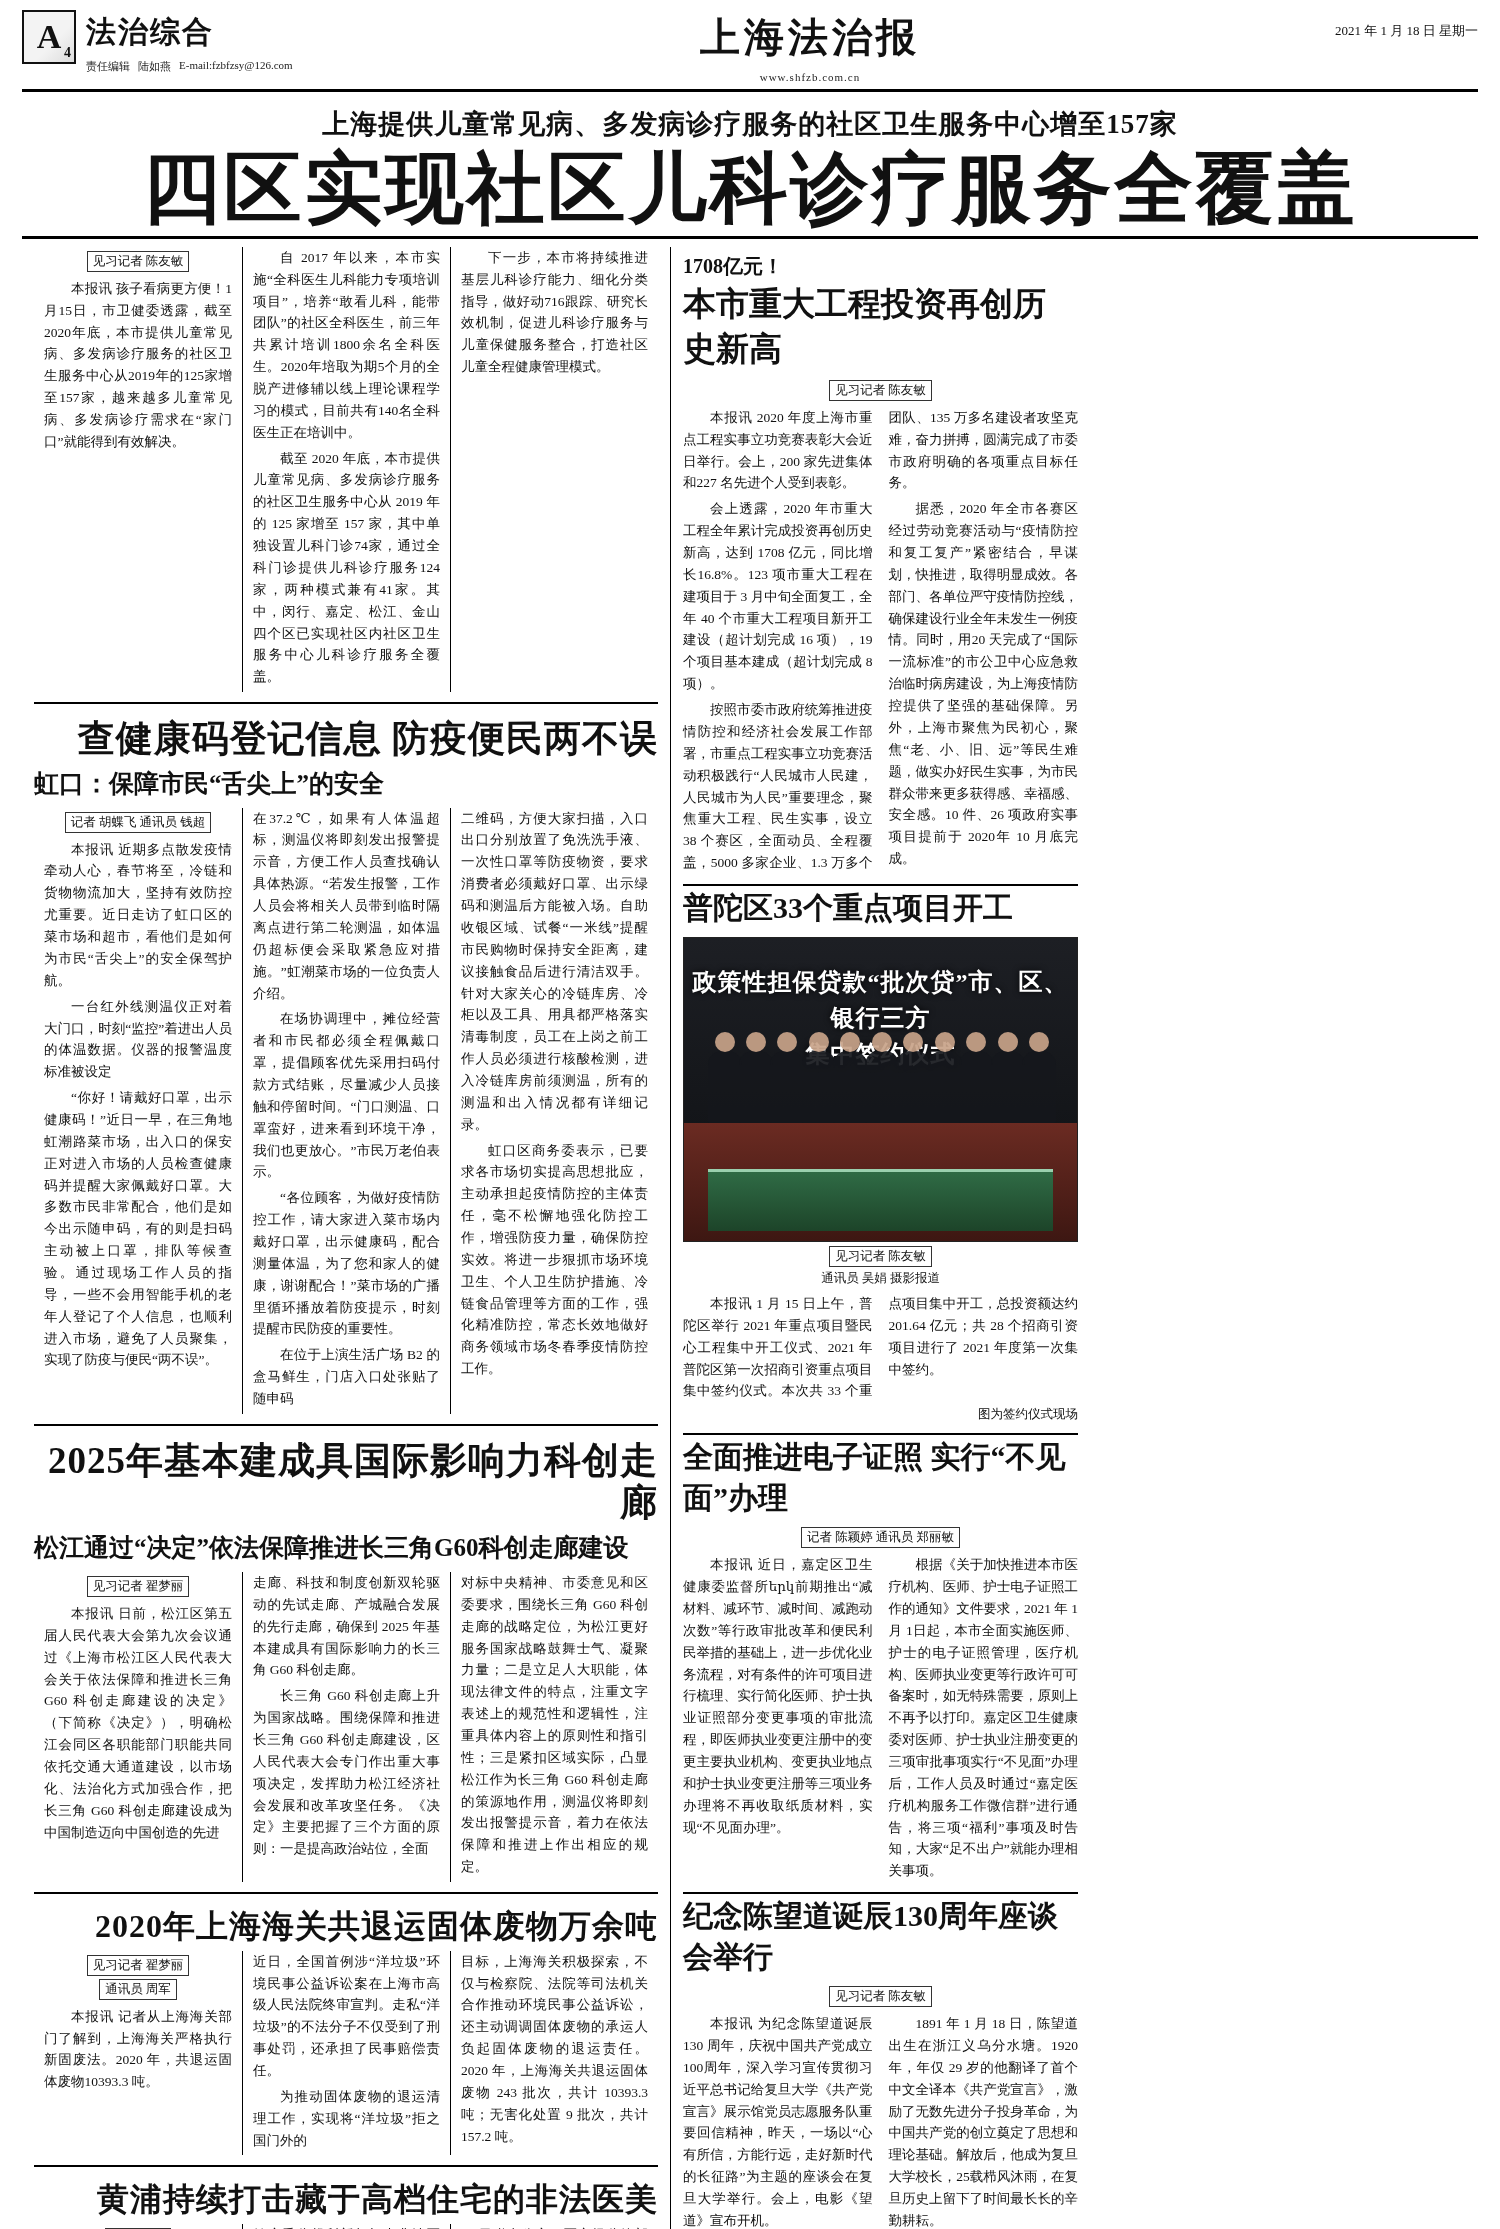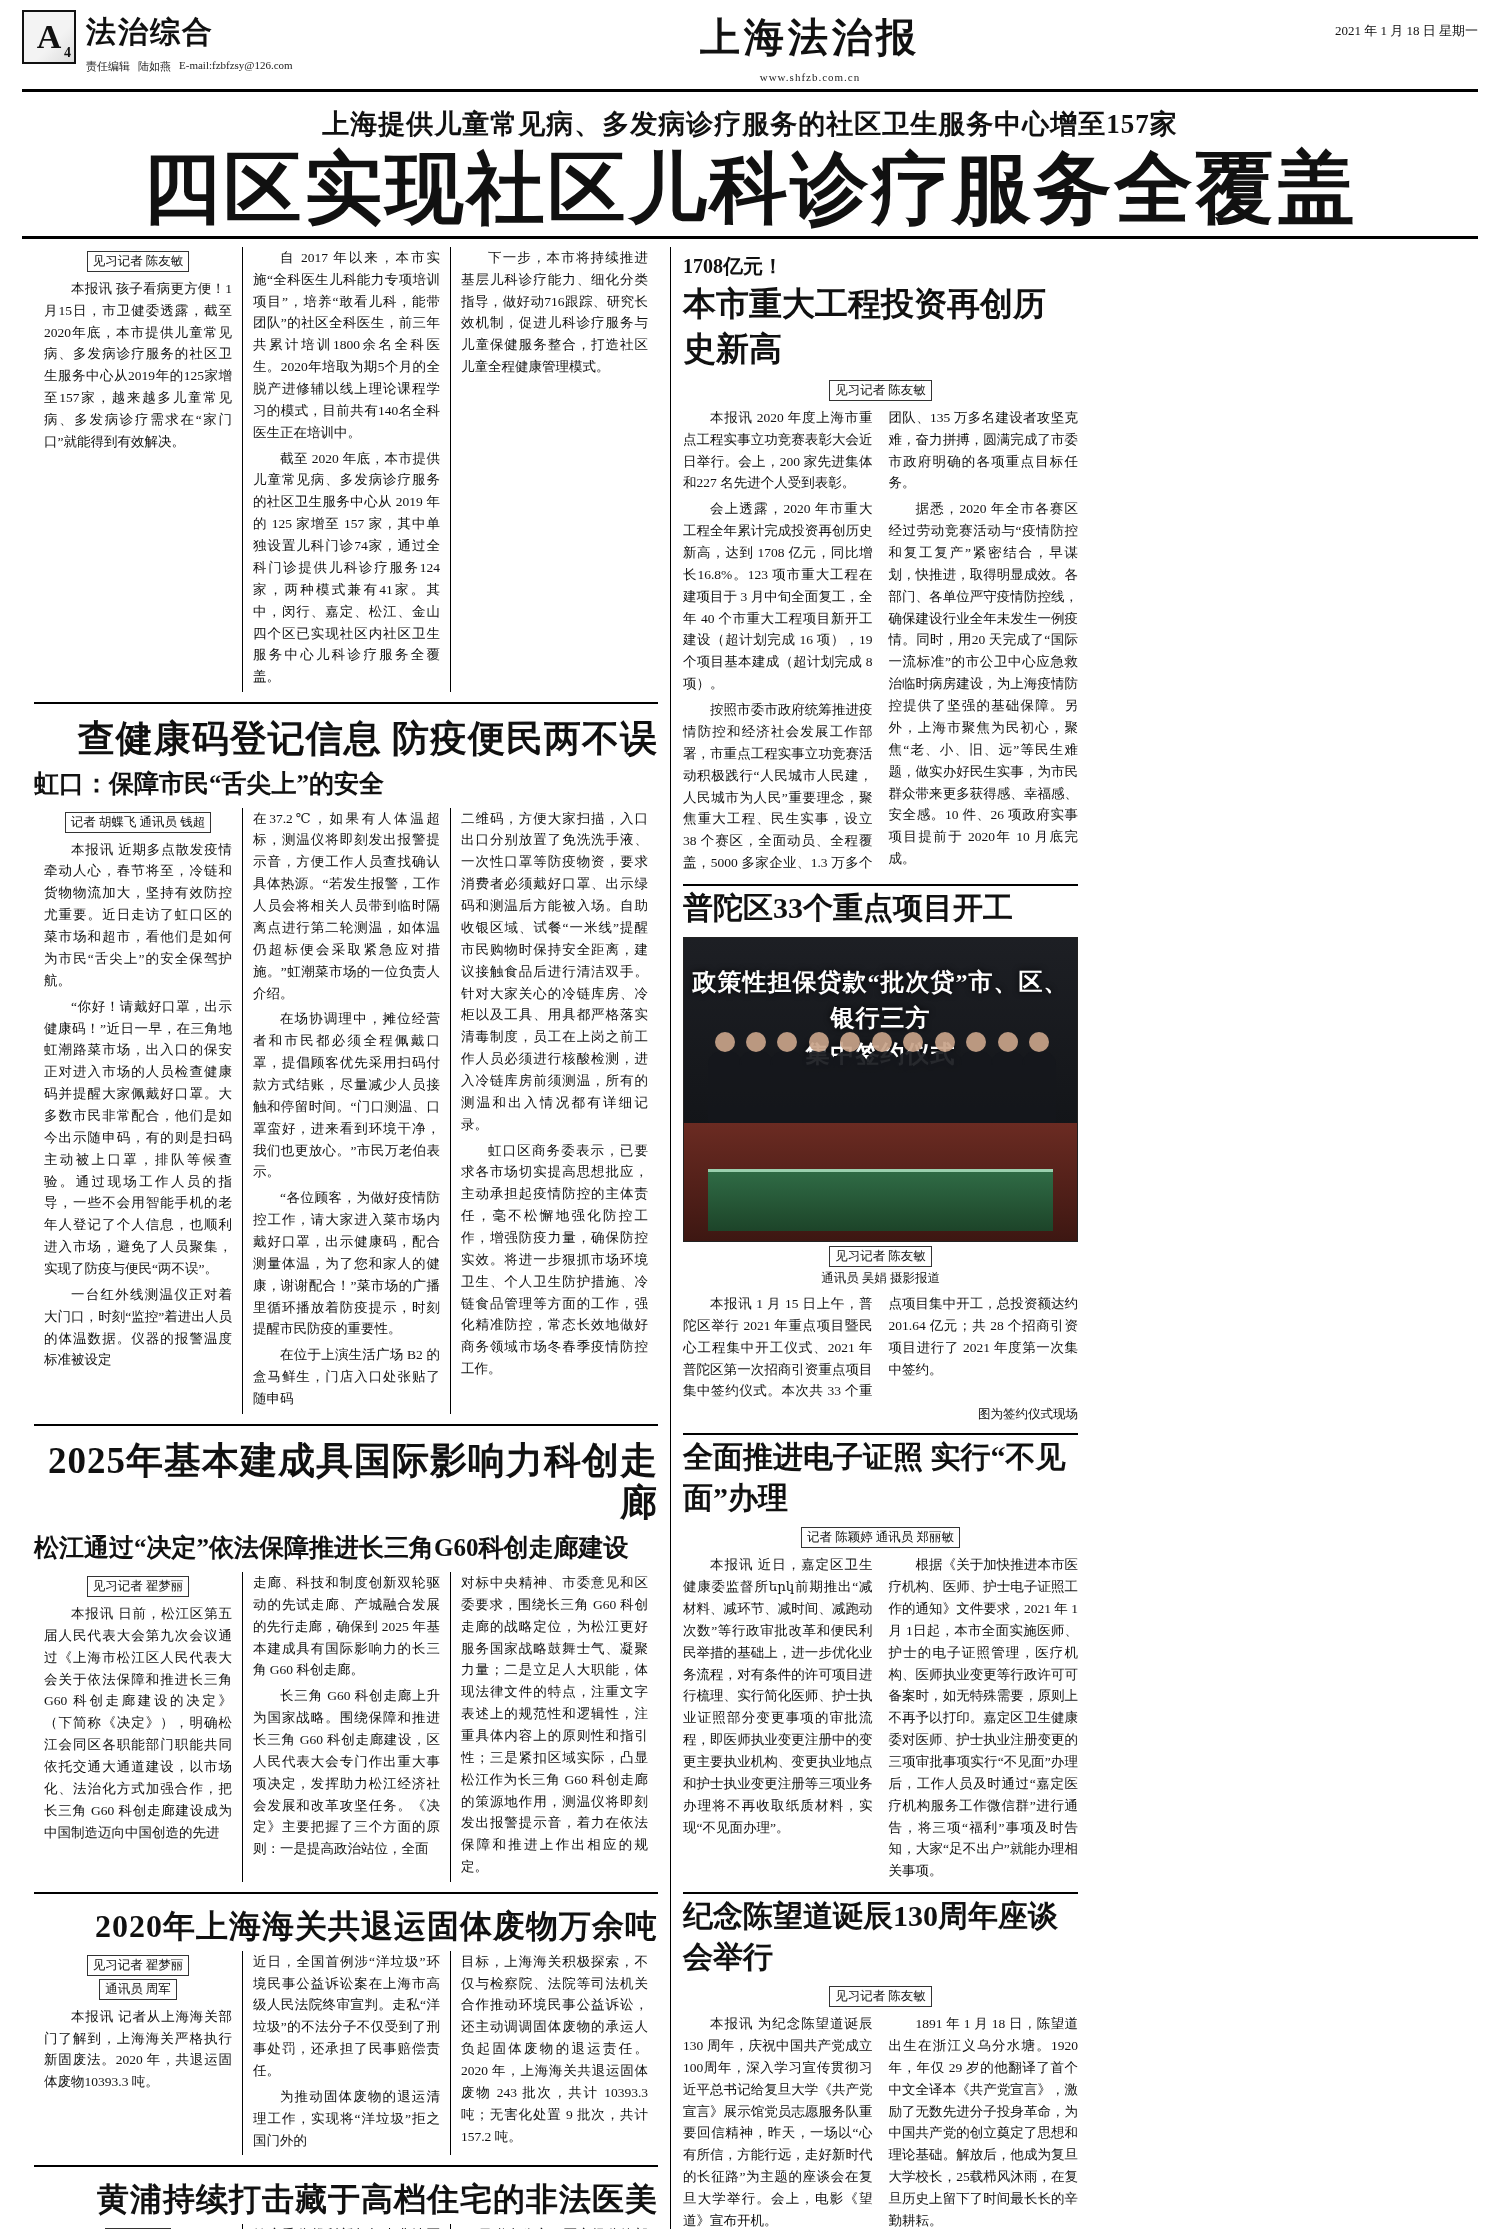--- a/index.html
+++ b/index.html
@@ -155,22 +155,22 @@
       <div class="rule-top"></div>
 
       <h2 class="art">查健康码登记信息  防疫便民两不误</h2>
       <h3 class="artsub">虹口：保障市民“舌尖上”的安全</h3>
       <div class="sub3">
         <div class="subcol">
           <div class="byline-row">
             <span class="byline-box">记者  胡蝶飞  通讯员  钱超</span>
           </div>
           <p class="txt">本报讯  近期多点散发疫情牵动人心，春节将至，冷链和货物物流加大，坚持有效防控尤重要。近日走访了虹口区的菜市场和超市，看他们是如何为市民“舌尖上”的安全保驾护航。</p>
+          <p class="txt">一台红外线测温仪正对着大门口，时刻“监控”着进出人员的体温数据。仪器的报警温度标准被设定</p>
           <p class="txt">“你好！请戴好口罩，出示健康码！”近日一早，在三角地虹潮路菜市场，出入口的保安正对进入市场的人员检查健康码并提醒大家佩戴好口罩。大多数市民非常配合，他们是如今出示随申码，有的则是扫码主动被上口罩，排队等候查验。通过现场工作人员的指导，一些不会用智能手机的老年人登记了个人信息，也顺利进入市场，避免了人员聚集，实现了防疫与便民“两不误”。</p>
-          <p class="txt">一台红外线测温仪正对着大门口，时刻“监控”着进出人员的体温数据。仪器的报警温度标准被设定</p>
         </div>
         <div class="subcol vline">
           <p class="txt noind">在37.2℃，如果有人体温超标，测温仪将即刻发出报警提示音，方便工作人员查找确认具体热源。“若发生报警，工作人员会将相关人员带到临时隔离点进行第二轮测温，如体温仍超标便会采取紧急应对措施。”虹潮菜市场的一位负责人介绍。</p>
           <p class="txt">在场协调理中，摊位经营者和市民都必须全程佩戴口罩，提倡顾客优先采用扫码付款方式结账，尽量减少人员接触和停留时间。“门口测温、口罩蛮好，进来看到环境干净，我们也更放心。”市民万老伯表示。</p>
           <p class="txt">“各位顾客，为做好疫情防控工作，请大家进入菜市场内戴好口罩，出示健康码，配合测量体温，为了您和家人的健康，谢谢配合！”菜市场的广播里循环播放着防疫提示，时刻提醒市民防疫的重要性。</p>
           <p class="txt">在位于上演生活广场 B2 的盒马鲜生，门店入口处张贴了随申码</p>
         </div>
         <div class="subcol vline">
           <p class="txt noind">二维码，方便大家扫描，入口出口分别放置了免洗洗手液、一次性口罩等防疫物资，要求消费者必须戴好口罩、出示绿码和测温后方能被入场。自助收银区域、试餐“一米线”提醒市民购物时保持安全距离，建议接触食品后进行清洁双手。针对大家关心的冷链库房、冷柜以及工具、用具都严格落实清毒制度，员工在上岗之前工作人员必须进行核酸检测，进入冷链库房前须测温，所有的测温和出入情况都有详细记录。</p>
           <p class="txt">虹口区商务委表示，已要求各市场切实提高思想批应，主动承担起疫情防控的主体责任，毫不松懈地强化防控工作，增强防疫力量，确保防控实效。将进一步狠抓市场环境卫生、个人卫生防护措施、冷链食品管理等方面的工作，强化精准防控，常态长效地做好商务领域市场冬春季疫情防控工作。</p>

